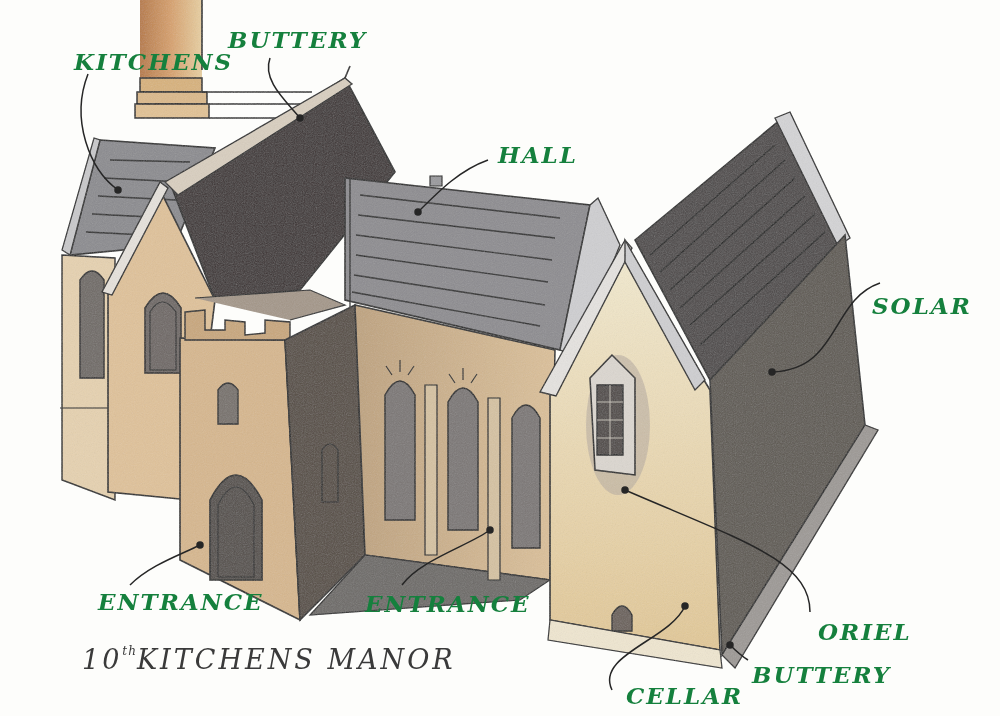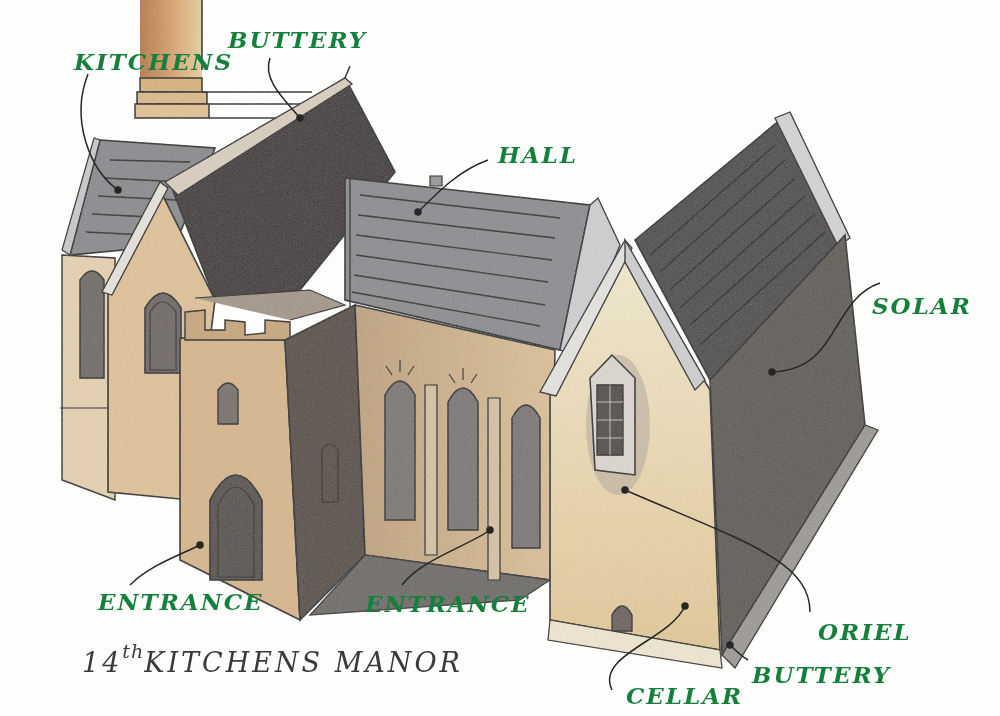--- a/index.html
+++ b/index.html
@@ -19,21 +19,21 @@
   .title {
     position: absolute;
     font-family: "DejaVu Serif", serif;
     font-style: italic;
     color: #3a3a3a;
     letter-spacing: 3px;
     white-space: nowrap;
     font-size: 27px;
     line-height: 1;
   }
-  .title sup { font-size: 19px; letter-spacing: 1px; position: relative; top: -4px; }
+  .title sup { font-size: 12px; letter-spacing: 1px; position: relative; top: -4px; }
 </style>
 </head>
 <body>
 
 <div id="stage">
   <svg id="art" viewBox="0 0 1000 716" xmlns="http://www.w3.org/2000/svg">
     <defs>
       <filter id="wash" x="-5%" y="-5%" width="110%" height="110%">
         <feTurbulence type="fractalNoise" baseFrequency="0.9" numOctaves="2" result="n"></feTurbulence>
         <feColorMatrix type="saturate" values="0" in="n" result="g"></feColorMatrix>
@@ -196,15 +196,15 @@
       <div class="label" style="left: 498px; top: 143px;">HALL</div>
       <div class="label" style="left: 872px; top: 294px;">SOLAR</div>
       <div class="label" style="left: 82px; top: 590px; margin-left: 16px;">ENTRANCE</div>
       <div class="label" style="left: 365px; top: 592px;">ENTRANCE</div>
       <div class="label" style="left: 818px; top: 620px;">ORIEL</div>
       <div class="label" style="left: 752px; top: 663px;">BUTTERY</div>
       <div class="label" style="left: 620px; top: 684px; margin-left: 6px;">CELLAR</div>
     </div>
 
   <div class="title" id="title" style="left: 82px; top: 646px;">
-    <span>14</span><sup>th</sup><span>KITCHENS MANOR</span>
+    <span>10</span><sup>th</sup><span>KITCHENS MANOR</span>
   </div>
 </div>
 
 </body></html>

